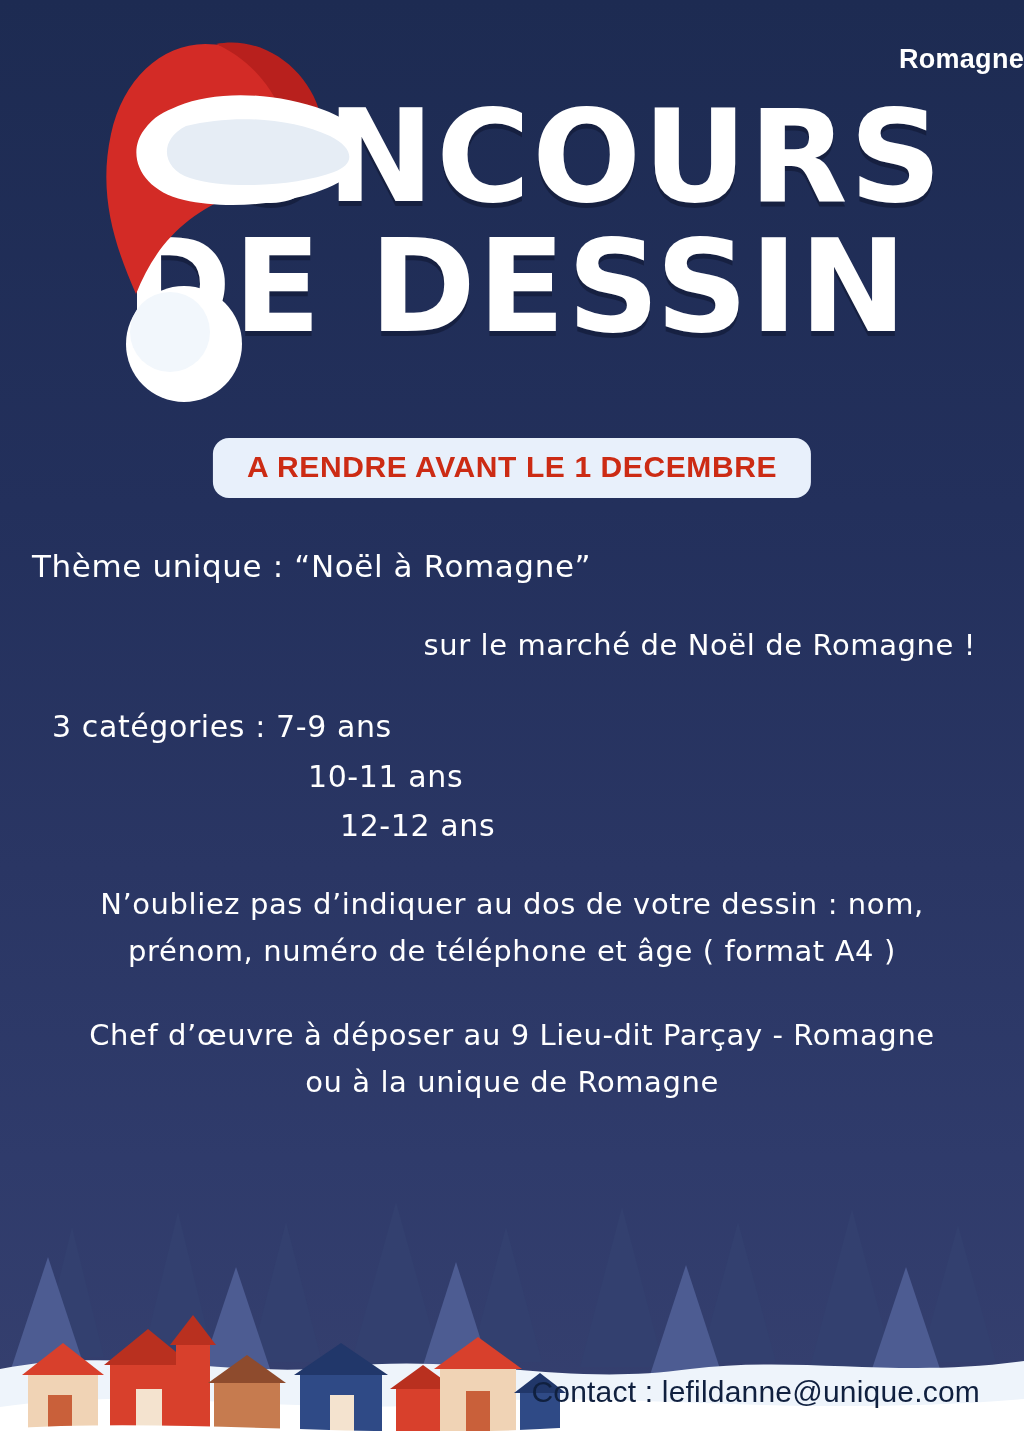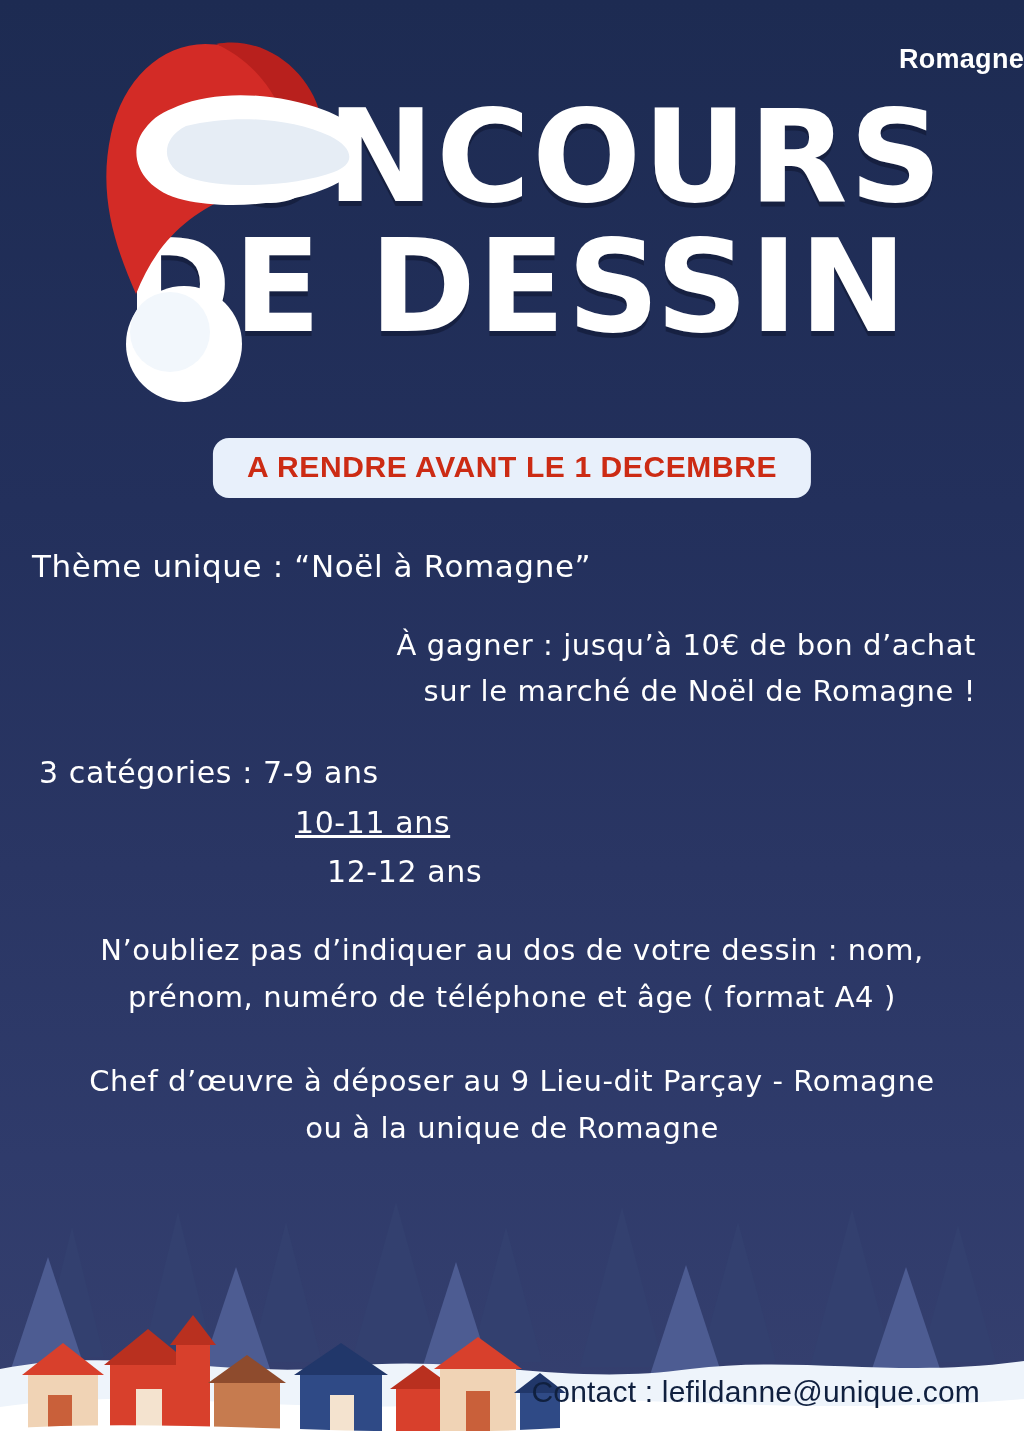--- a/index.html
+++ b/index.html
@@ -90,22 +90,22 @@
     width: 1024px;
     color: #ffffff;
     font-family: "DejaVu Sans", sans-serif;
     font-size: 29px;
     letter-spacing: 0.6px;
   }
   .row { margin-bottom: 4px; }
 
   .theme { padding-left: 32px; font-size: 31px; margin-bottom: 40px; }
   .prize { text-align: right; padding-right: 48px; font-size: 29px; line-height: 1.45; margin-bottom: 38px; }
-  .cats { padding-left: 39px; font-size: 30px; line-height: 1.52; margin-bottom: 34px; }
-  .cats .indent1 { padding-left: 256px; text-decoration: underline; }
+  .cats { padding-left: 52px; font-size: 30px; line-height: 1.52; margin-bottom: 34px; }
+  .cats .indent1 { padding-left: 256px; }
   .cats .indent2 { padding-left: 288px; }
   .notice { text-align: center; padding: 0 68px; line-height: 1.5; font-size: 29px; margin-bottom: 40px; }
   .drop { text-align: center; padding: 0 60px; line-height: 1.5; font-size: 29px; }
 
   
   .contact {
     position: absolute;
     right: 44px;
     bottom: 38px;
     color: #10203f;
@@ -190,21 +190,20 @@
     </svg>
   </div>
 
   <div class="badge">A RENDRE AVANT LE 1 DECEMBRE</div>
 
   <div class="body-text">
 
     <div class="theme">Thème unique : “Noël à Romagne”</div>
 
     <div class="prize">
-      <div class="row">À gagner : jusqu’à 10€ de bon d’achat</div>
       <div class="row">sur le marché de Noël de Romagne !</div>
     </div>
 
     <div class="cats">
       <div class="row">3 catégories : 7-9 ans</div>
       <div class="row indent1">10-11 ans</div>
       <div class="row indent2">12-12 ans</div>
     </div>
 
     <div class="notice">

